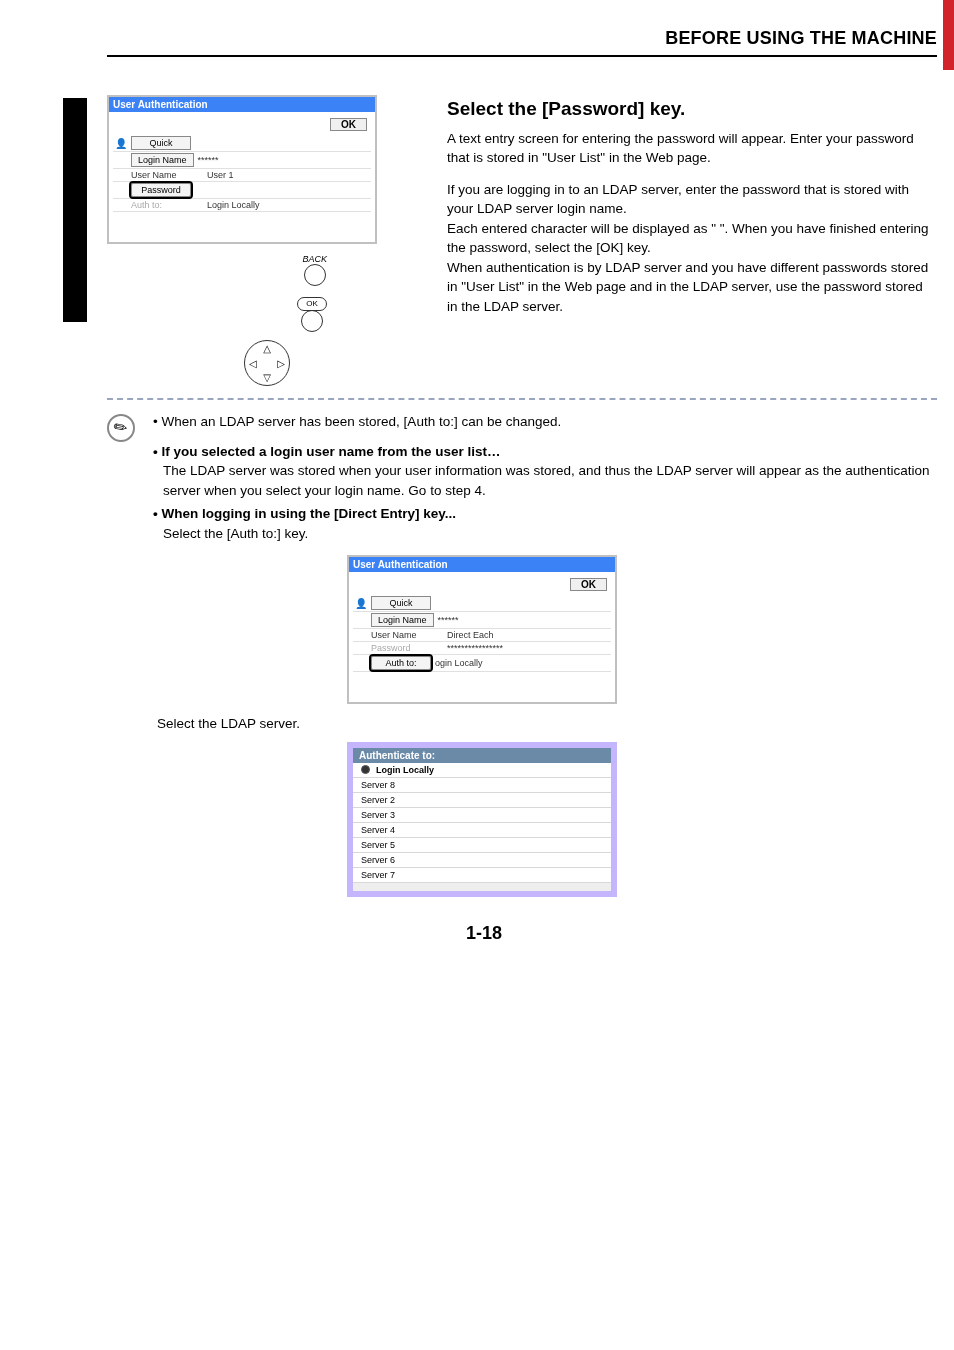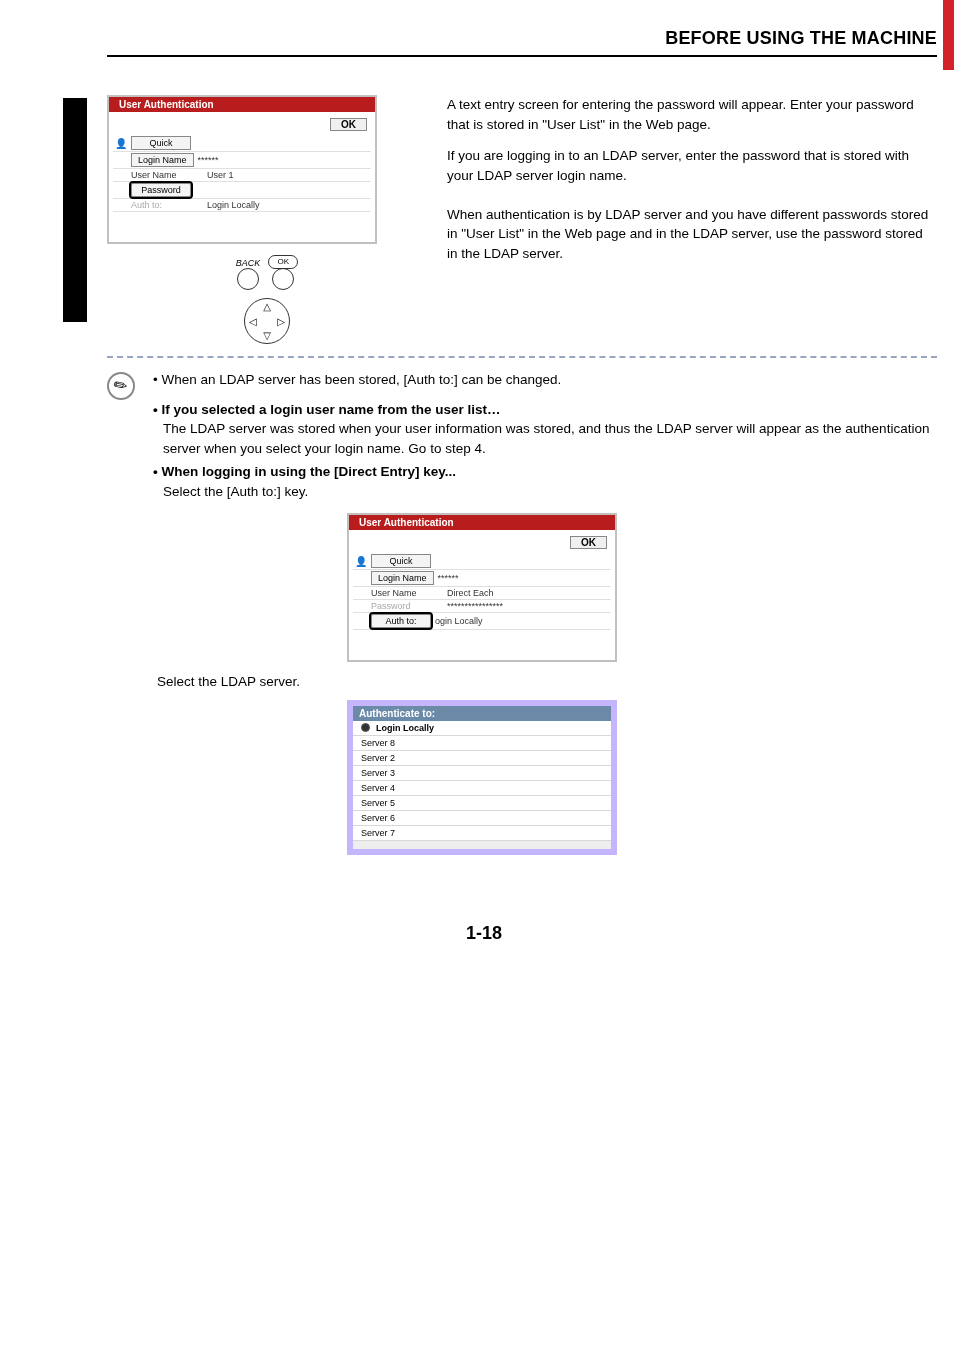--- a/index.html
+++ b/index.html
@@ -20,36 +20,36 @@
   .content { position: absolute; top: 95px; left: 100px; right: 24px; }
 
   .top-row { display: flex; gap: 20px; }
   .lcd-col { width: 320px; flex-shrink: 0; }
   .text-col { flex: 1; font-size: 13.5px; line-height: 1.45; }
   .text-col h3 { font-size: 19px; font-weight: bold; margin-bottom: 6px; }
   .text-col p { margin-bottom: 12px; }
 
   
   .lcd { border: 2px solid #c0c0c0; background: #fff; font-size: 10px; width: 270px; }
-  .lcd-title { background: #b91c1c; color: #fff; padding: 2px 10px; font-weight: bold; font-size: 10px; }
+  .lcd-title { background: #3b82f6; color: #fff; padding: 2px 4px; font-weight: bold; font-size: 10px; }
   .lcd-inner { padding: 4px 4px 10px 4px; }
   .lcd-ok-top { text-align: right; padding: 2px 4px 4px 0; }
   .lcd-ok-btn { display: inline-block; border: 1px solid #888; background: #f0f0f0; padding: 0 10px; font-size: 10px; font-weight: bold; }
   .lcd-row { display: flex; align-items: center; gap: 4px; padding: 1px 2px; border-bottom: 1px solid #e0e0e0; }
   .lcd-row:last-child { border-bottom: none; }
   .lcd-label { width: 72px; font-size: 9px; color: #333; }
   .lcd-btn { border: 1px solid #888; background: #f4f4f4; padding: 1px 6px; font-size: 9px; min-width: 60px; text-align: center; display: inline-block; }
   .lcd-val { font-size: 9px; color: #333; }
   .lcd-icon { font-size: 10px; width: 12px; text-align: center; }
   .lcd-highlight { outline: 2px solid #000; border-radius: 2px; }
   .lcd-spacer { height: 20px; }
 
   
   .control-pad { margin: 10px auto 0 auto; width: 120px; text-align: center; }
-  .cp-top { display: flex; gap: 8px; justify-content: center; align-items: flex-end; font-size: 9px; }
+  .cp-top { display: flex; gap: 8px; justify-content: center; align-items: flex-end; font-size: 9px; flex-direction: column; }
   .cp-circle { width: 22px; height: 22px; border: 1.5px solid #333; border-radius: 50%; display: inline-block; }
   .cp-oval { width: 30px; height: 14px; border: 1.5px solid #333; border-radius: 8px; display: inline-block; font-size:8px; line-height:11px; text-align:center; position:relative; top:1px;}
   .cp-nav { width: 46px; height: 46px; border: 1.5px solid #333; border-radius: 50%; margin: 6px auto 0 auto; position: relative; }
   .cp-nav .tri { position: absolute; font-size: 10px; }
   .cp-nav .up { top: 2px; left: 50%; transform: translateX(-50%); }
   .cp-nav .down { bottom: 2px; left: 50%; transform: translateX(-50%); }
   .cp-nav .left { left: 4px; top: 50%; transform: translateY(-50%); }
   .cp-nav .right { right: 4px; top: 50%; transform: translateY(-50%); }
 
   .dashed { border: none; border-top: 2px dashed #9aa6c0; margin: 12px 0; }
@@ -147,24 +147,25 @@
           <div class="cp-nav">
             <span class="tri up">△</span>
             <span class="tri down">▽</span>
             <span class="tri left">◁</span>
             <span class="tri right">▷</span>
           </div>
         </div>
       </div>
 
       <div class="text-col">
+        <h3>Select the [Password] key.</h3>
         <p>A text entry screen for entering the password will appear. Enter your password that is stored in "User List" in the Web page.</p>
         <p>
           <span>If you are logging in to an LDAP server, enter the password that is stored with your LDAP server login name.</span><br>
-          <br>
+          <span>Each entered character will be displayed as " ". When you have finished entering the password, select the [OK] key.</span><br>
           <span>When authentication is by LDAP server and you have different passwords stored in "User List" in the Web page and in the LDAP server, use the password stored in the LDAP server.</span>
         </p>
       </div>
     </div>
 
     <hr class="dashed">
 
     <div class="note-row">
       <div class="note-icon">
           <span>✎</span>

